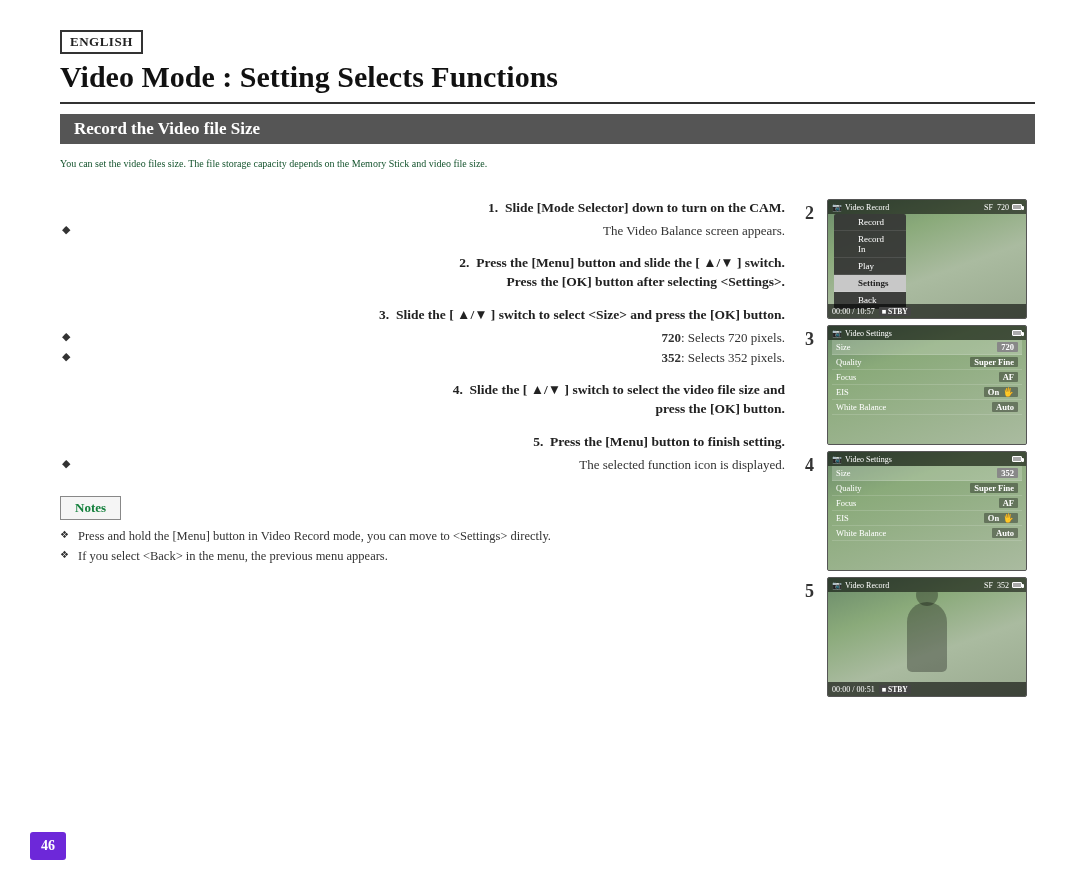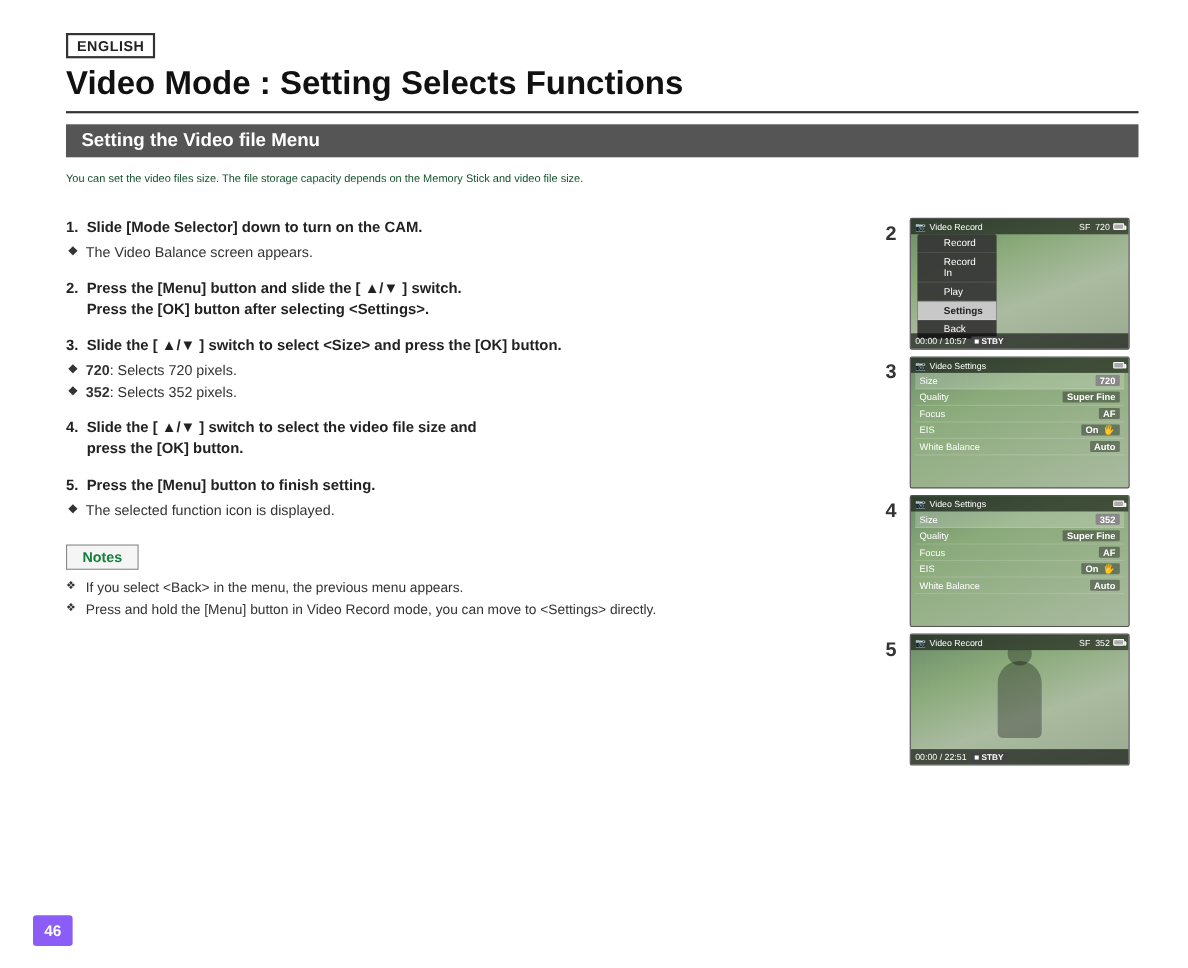--- a/index.html
+++ b/index.html
@@ -10,20 +10,21 @@
       font-family: Arial, Helvetica, sans-serif;
       font-size: 14px;
       color: #222;
       overflow: hidden;
     }
     .page {
       width: 1075px;
       height: 880px;
       padding: 30px 40px 30px 60px;
       position: relative;
+      font-family: Liberation Serif, serif;
     }
     .english-badge {
       display: inline-block;
       border: 2px solid #333;
       padding: 2px 8px;
       font-weight: bold;
       font-size: 13px;
       margin-bottom: 6px;
       letter-spacing: 0.5px;
     }
@@ -62,20 +63,21 @@
     }
     .screens-col {
       width: 230px;
       flex-shrink: 0;
       display: flex;
       flex-direction: column;
       gap: 6px;
     }
     .step {
       margin-bottom: 14px;
+      text-align: right;
     }
     .step-title {
       font-weight: bold;
       font-size: 13.5px;
       margin-bottom: 4px;
       line-height: 1.4;
     }
     .bullet-item {
       font-size: 13px;
       color: #333;
@@ -238,21 +240,21 @@
     .note-bullet::before {
       content: '❖';
       position: absolute;
       left: -18px;
       font-size: 10px;
     }
     .page-number {
       position: absolute;
       bottom: 20px;
       left: 30px;
-      background: #8b5cf6;
+      background: #6d28d9;
       color: #fff;
       font-size: 14px;
       font-weight: bold;
       width: 36px;
       height: 28px;
       display: flex;
       align-items: center;
       justify-content: center;
       border-radius: 3px;
     }
@@ -282,21 +284,21 @@
 
 <div class="page">
 
   
   <div class="english-badge">ENGLISH</div>
 
   
   <h1 class="page-title">Video Mode : Setting Selects Functions</h1>
 
   
-  <div class="section-header">Setting the Video file Menu</div>
+  <div class="section-header">Record the Video file Size</div>
 
   
   <p class="intro-text">You can set the video files size. The file storage capacity depends on the Memory Stick and video file size.</p>
 
   
   <div class="main-layout">
 
     <div class="content-col">
 
       <div class="step">
@@ -330,22 +332,22 @@
 
       <div class="step">
         <div class="step-title">
           <strong>5. &nbsp;Press the [Menu] button to finish setting.</strong>
         </div>
         <div class="bullet-item">The selected function icon is displayed.</div>
       </div>
 
       <div class="notes-section">
         <div class="notes-box">Notes</div>
+        <div class="note-bullet">Press and hold the [Menu] button in Video Record mode, you can move to &lt;Settings&gt; directly.</div>
         <div class="note-bullet">If you select &lt;Back&gt; in the menu, the previous menu appears.</div>
-        <div class="note-bullet">Press and hold the [Menu] button in Video Record mode, you can move to &lt;Settings&gt; directly.</div>
       </div>
 
     </div>
 
     <div class="screens-col">
 
       <div class="screen-wrapper">
         <div class="screen-num">2</div>
         <div class="cam-screen">
           <div class="cam-screen-bg screen2-bg"></div>
@@ -446,21 +448,21 @@
             <span>Video Record</span>
             <span style="margin-left:auto">SF &nbsp;352</span>
             <span class="battery-icon"></span>
           </div>
 
           <div style="position:absolute;top:14px;left:0;right:0;bottom:14px;overflow:hidden;">
             <div style="position:absolute;bottom:10px;left:50%;transform:translateX(-50%);width:40px;height:70px;background:rgba(0,0,0,0.3);border-radius:20px 20px 5px 5px;"></div>
             <div style="position:absolute;bottom:76px;left:50%;transform:translateX(-50%);width:22px;height:22px;background:rgba(0,0,0,0.3);border-radius:50%;"></div>
           </div>
           <div class="cam-bottombar">
-            <span>00:00 / 22:51</span>
+            <span>00:00 / 00:51</span>
             <span class="stby-badge">■ STBY</span>
           </div>
         </div>
       </div>
 
     </div>
   </div>
 
   
   <div class="page-number">46</div>

